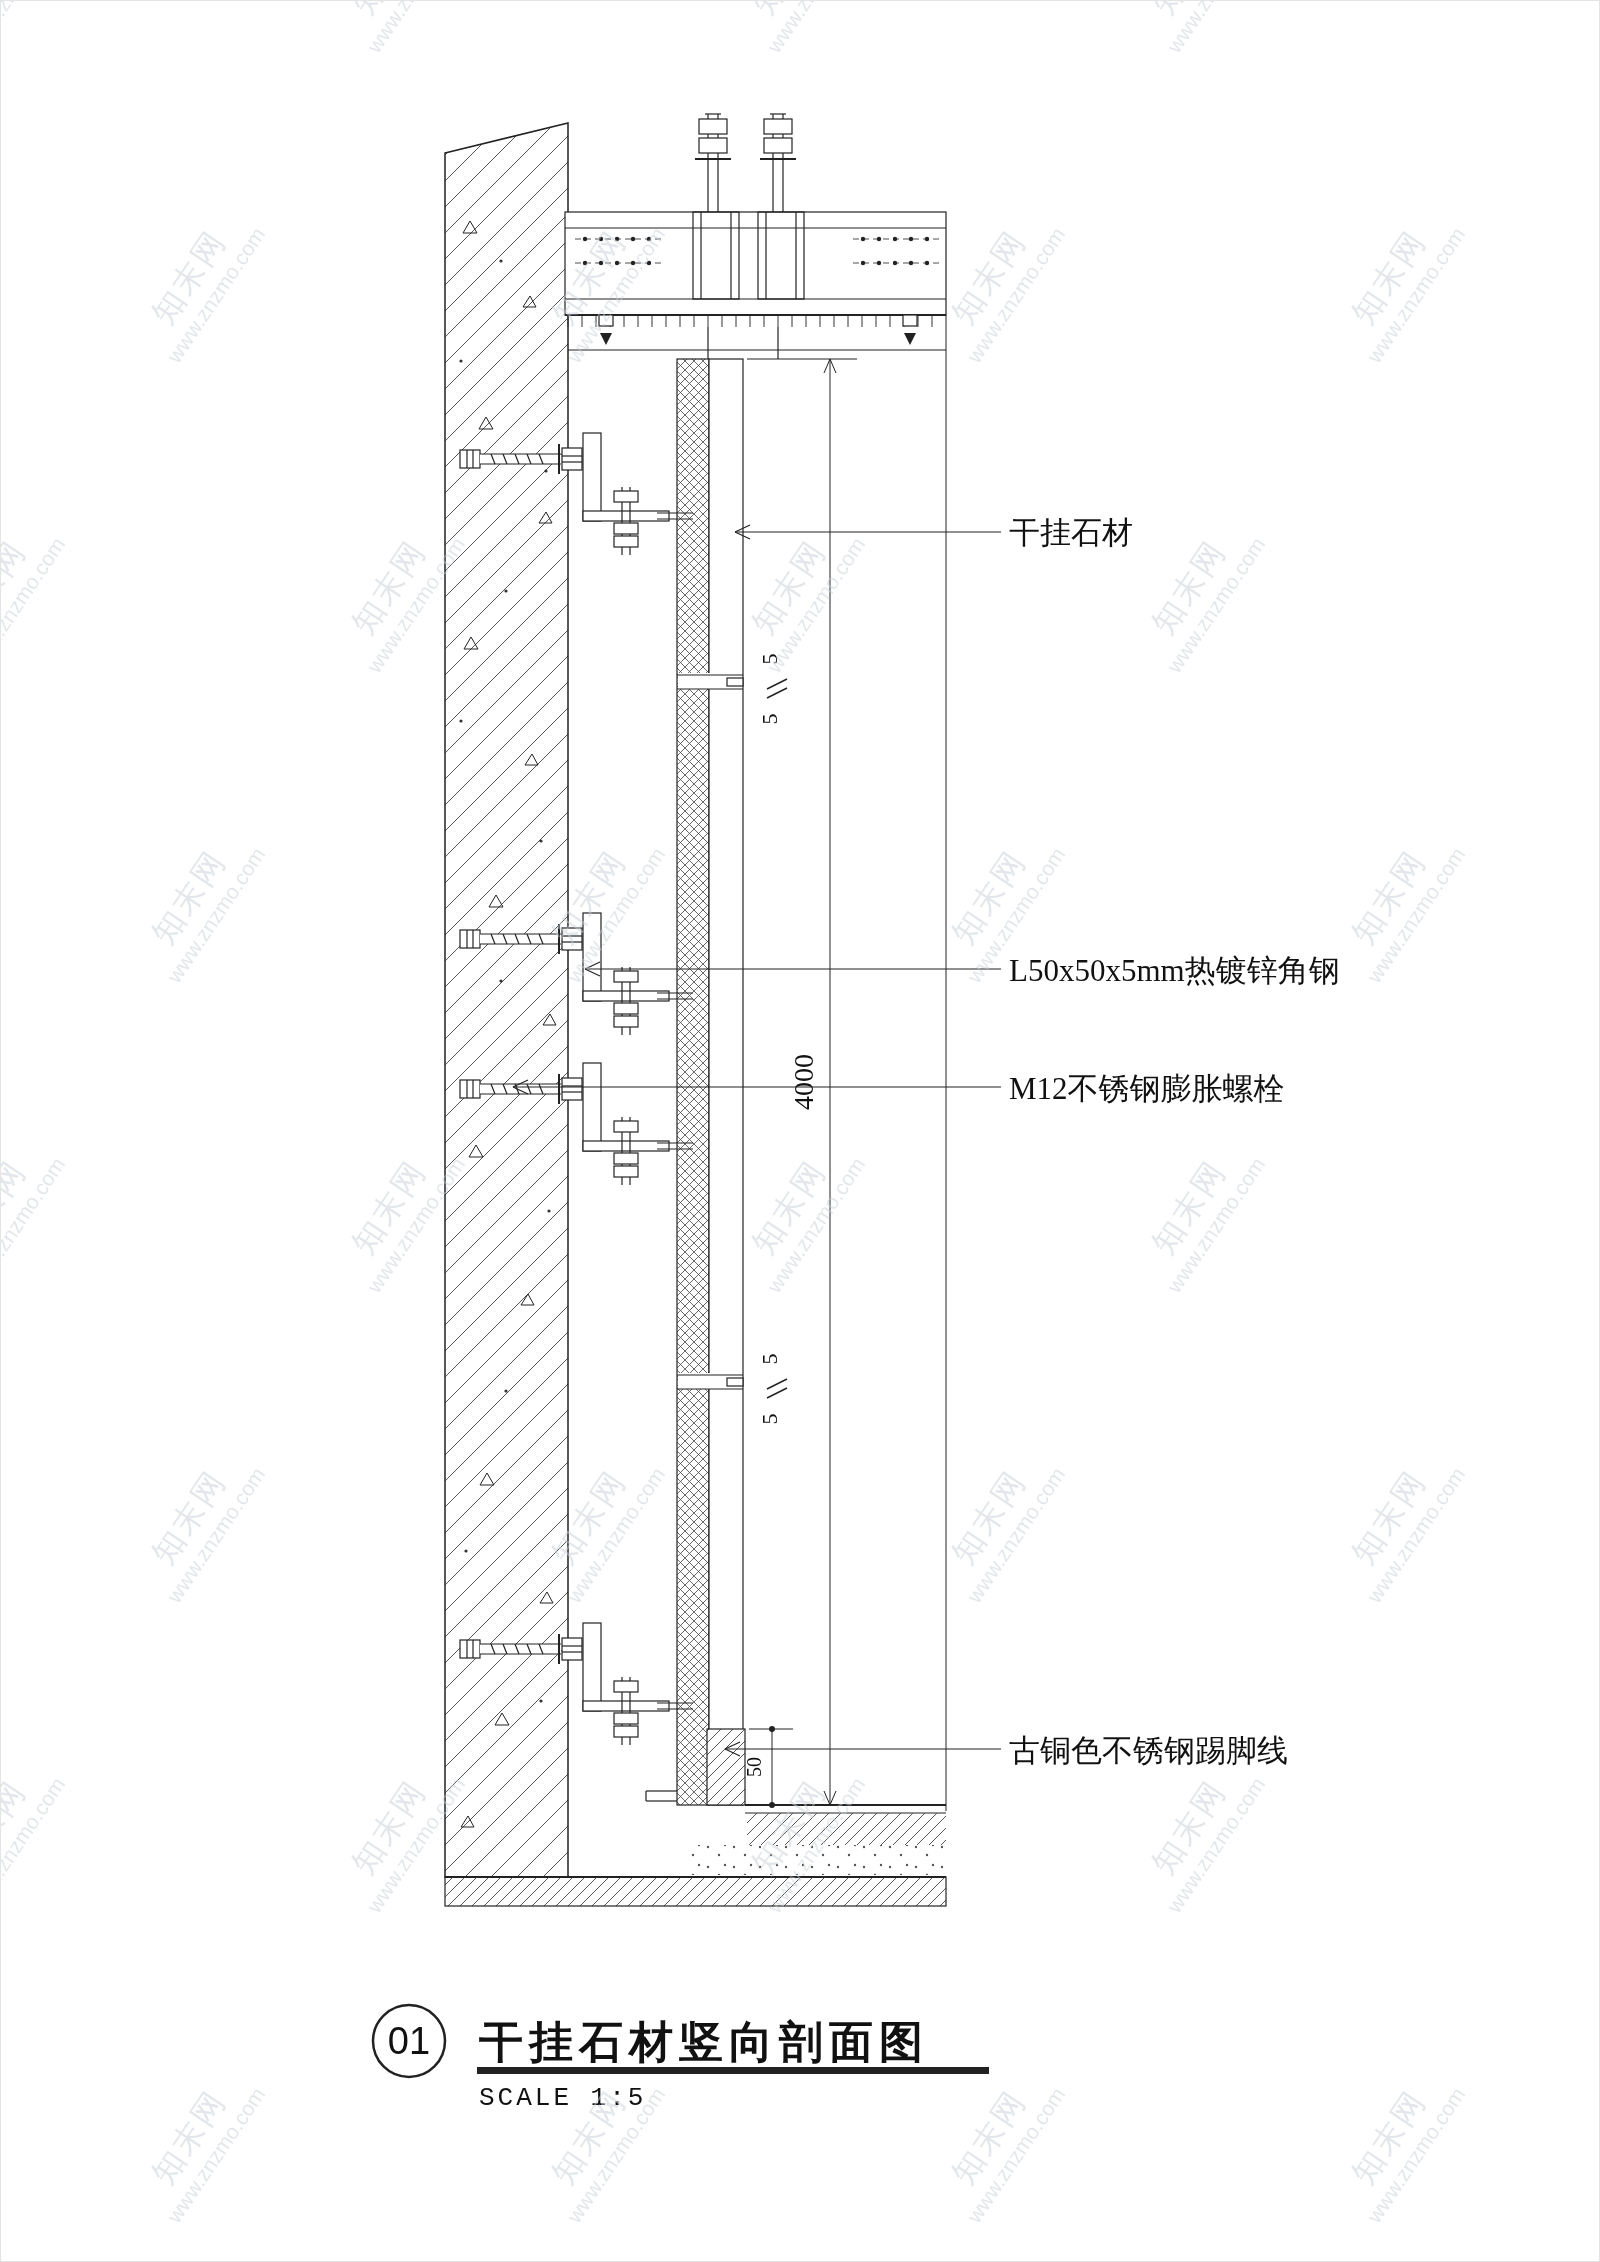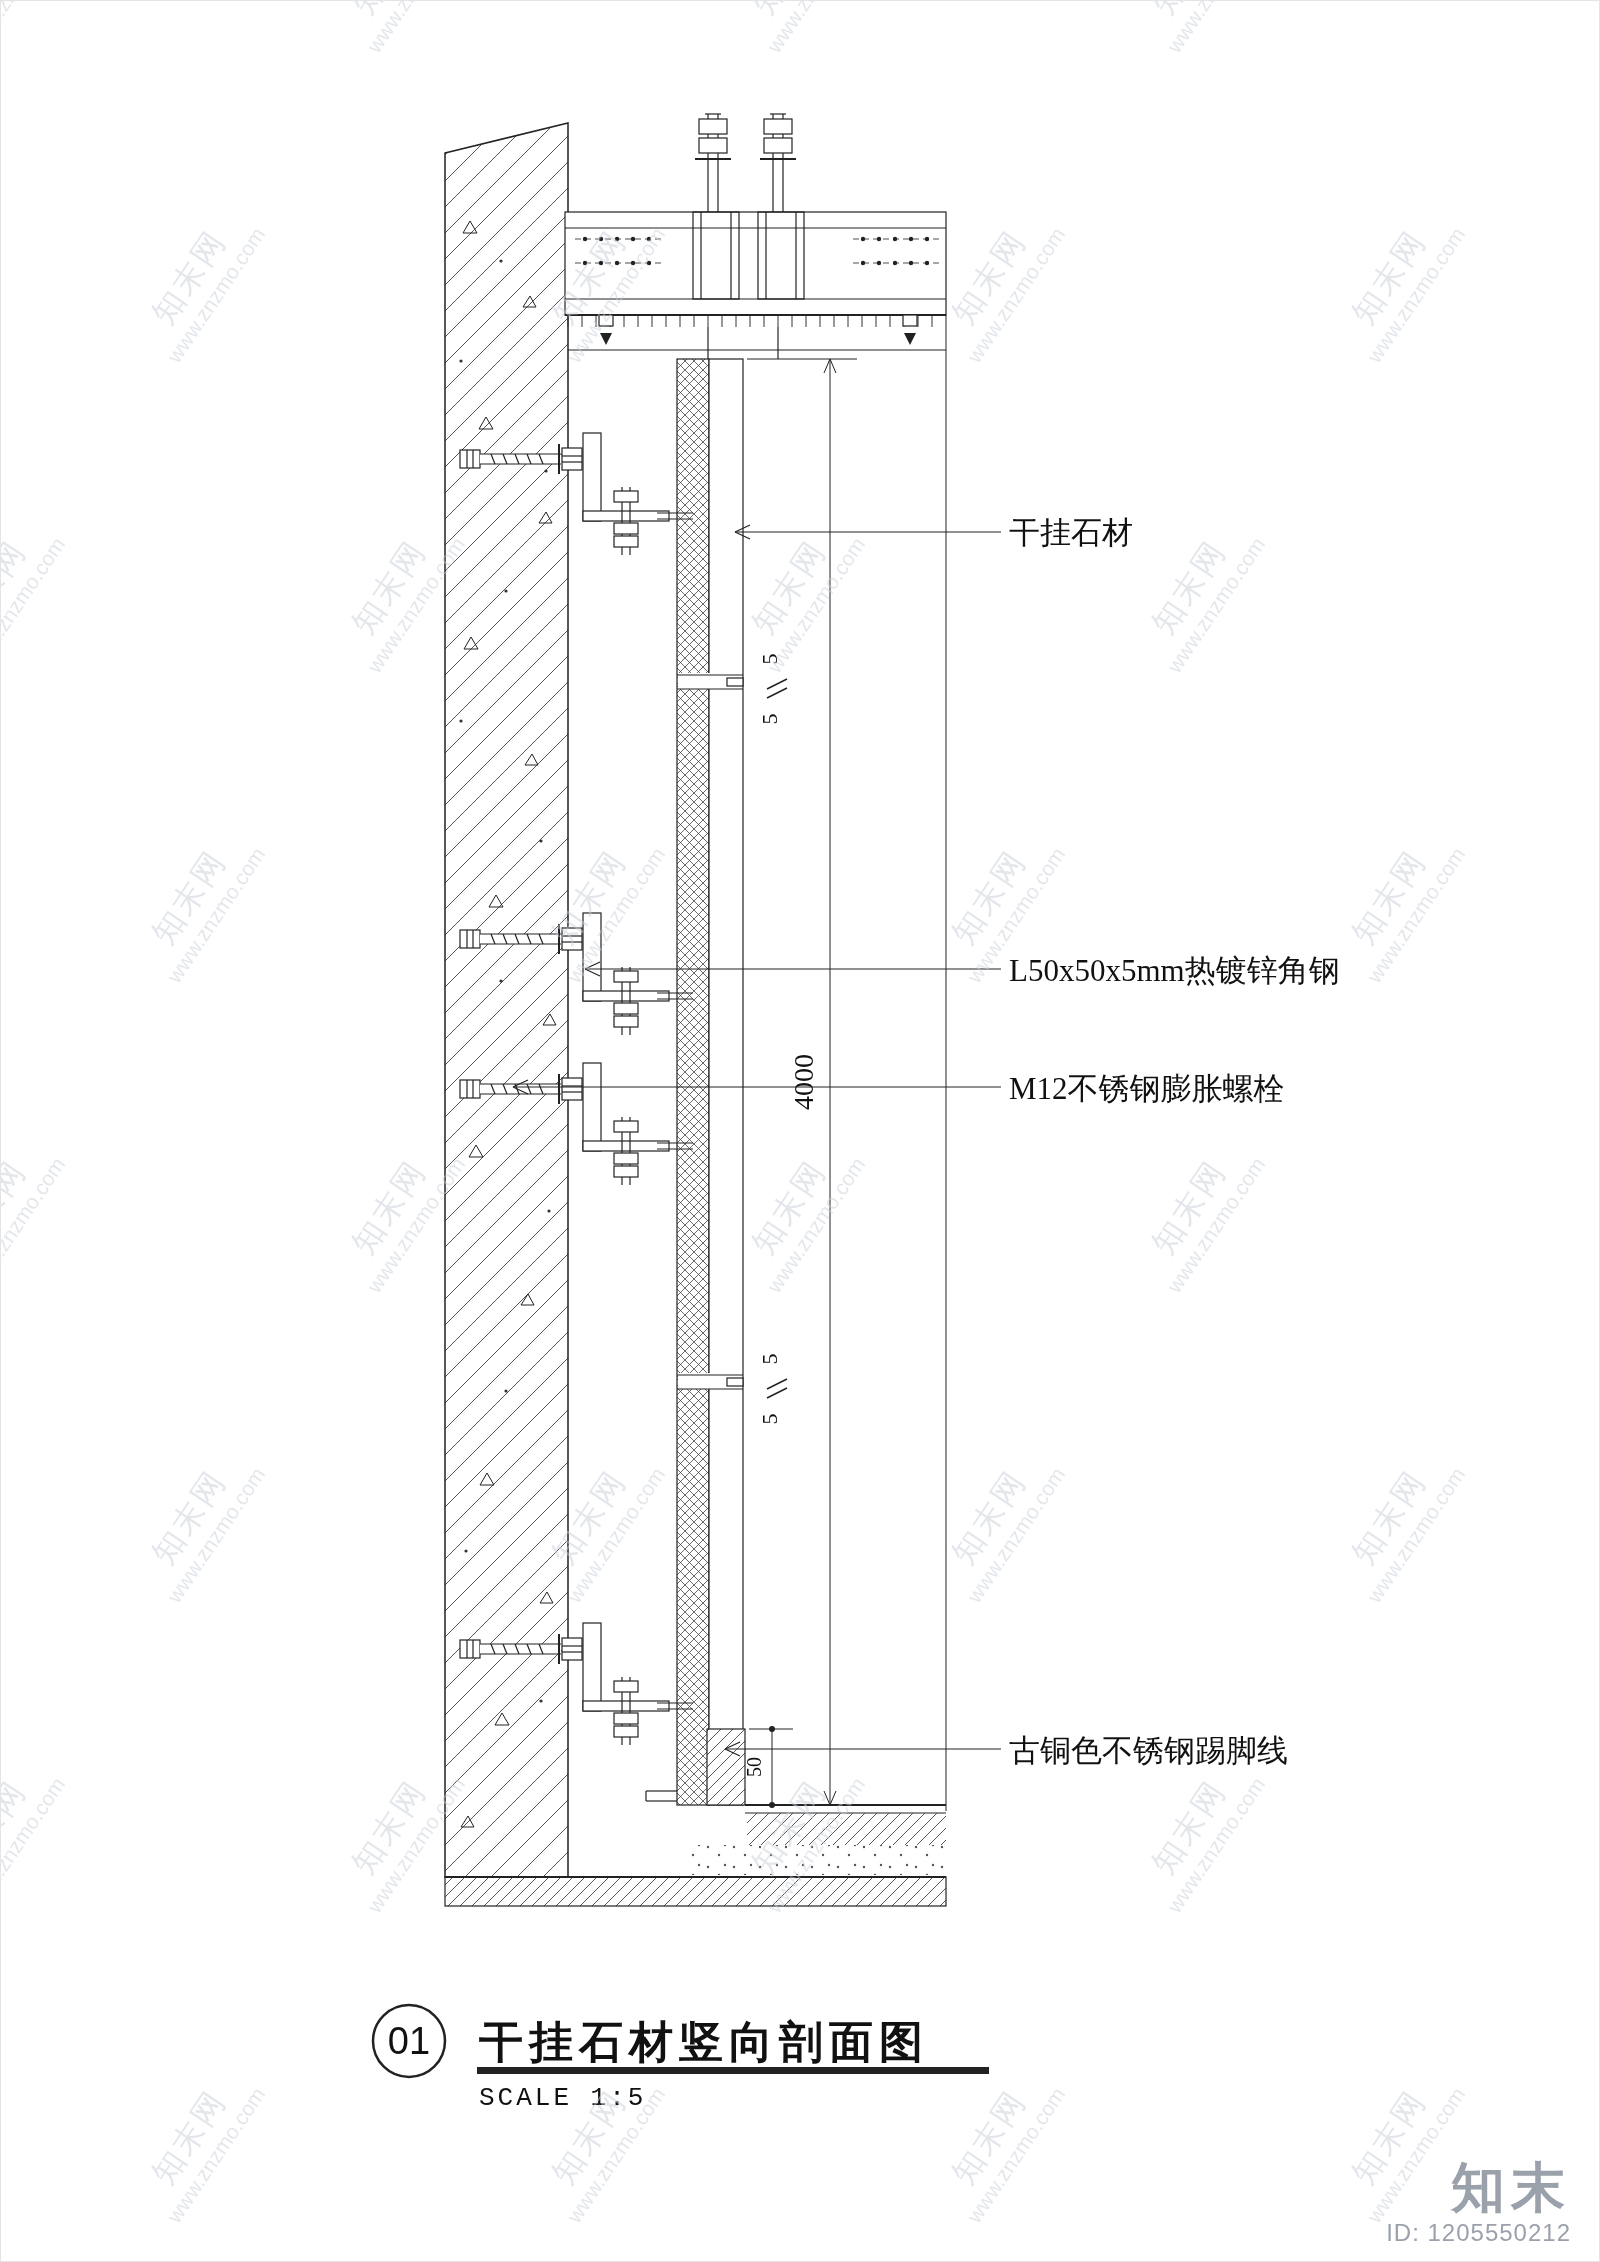--- a/index.html
+++ b/index.html
@@ -426,18 +426,14 @@
       <div class="wm" style="left: 920px; top: 2110px; color: rgb(201, 207, 216);">
         <div class="wm1">知末网</div>
         <div class="wm2">www.znzmo.com</div>
       </div>
       <div class="wm" style="left: 1320px; top: 2110px; color: rgb(201, 207, 216);">
         <div class="wm1">知末网</div>
         <div class="wm2">www.znzmo.com</div>
       </div>
     </div>
 
-  <div class="brand">
-    <div class="brand-logo">知末</div>
-    <div class="brand-id">ID: 1205550212</div>
-  </div>
 
 </div>
 
 </body></html>

